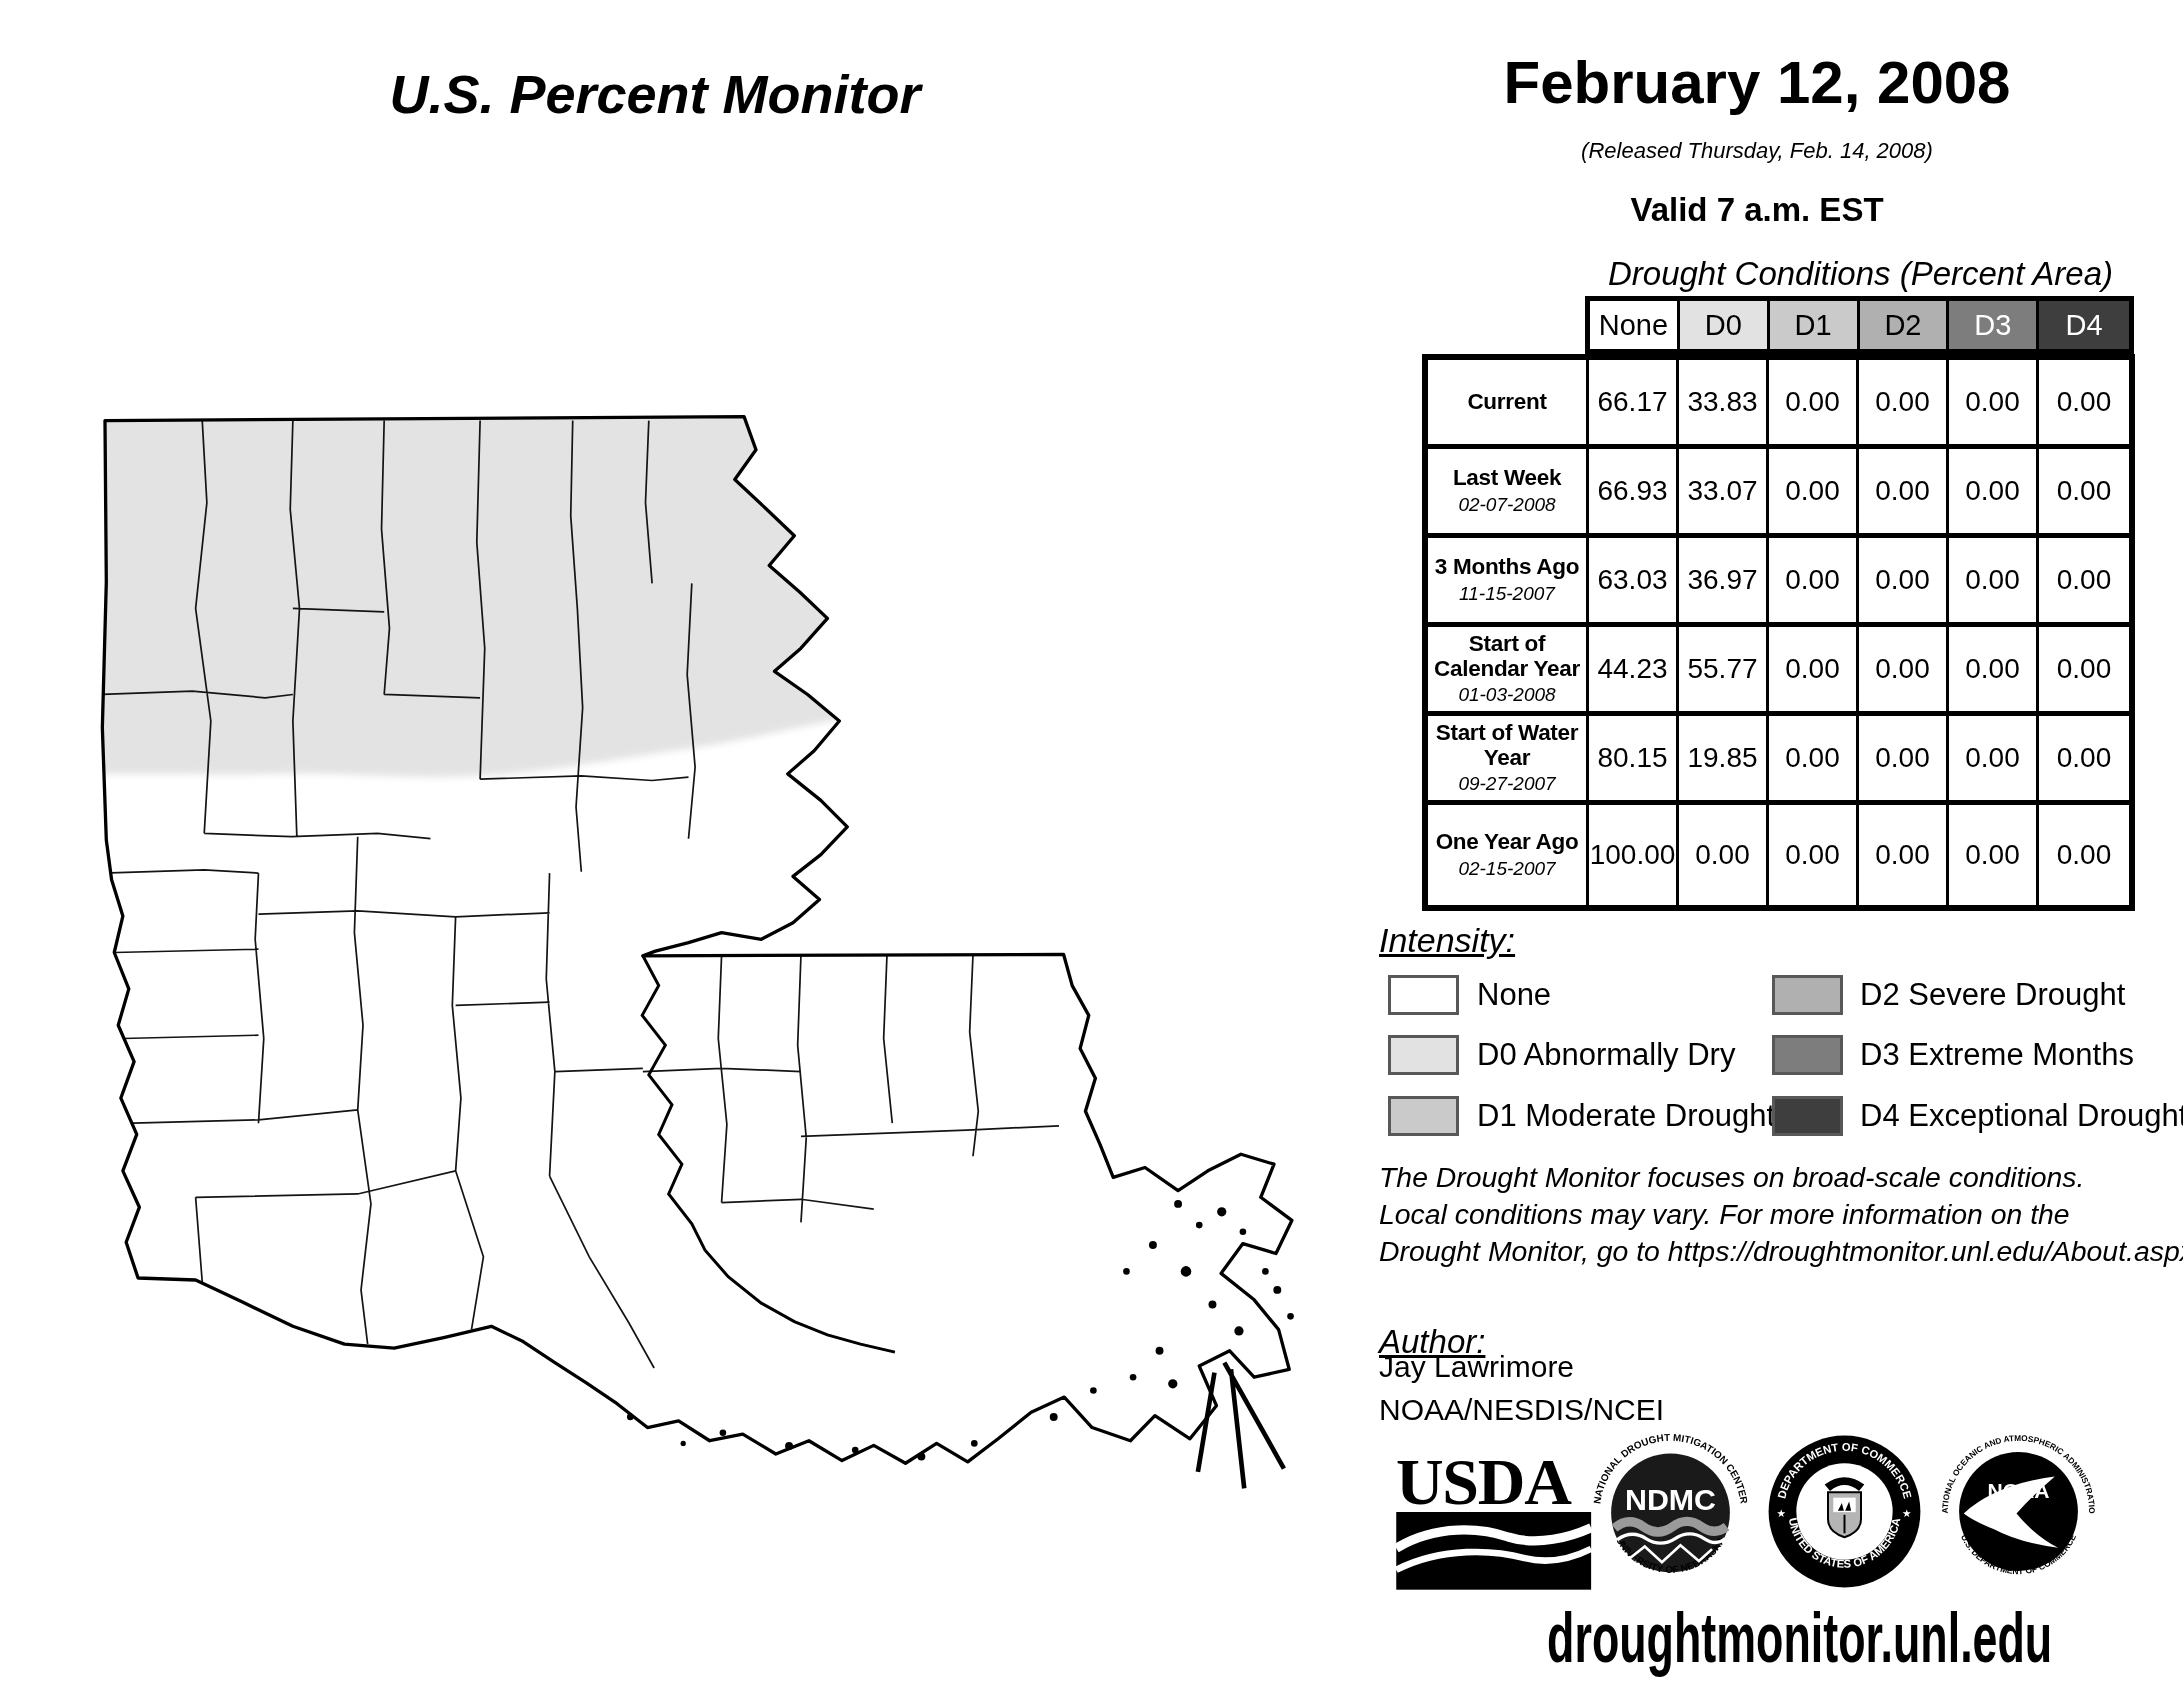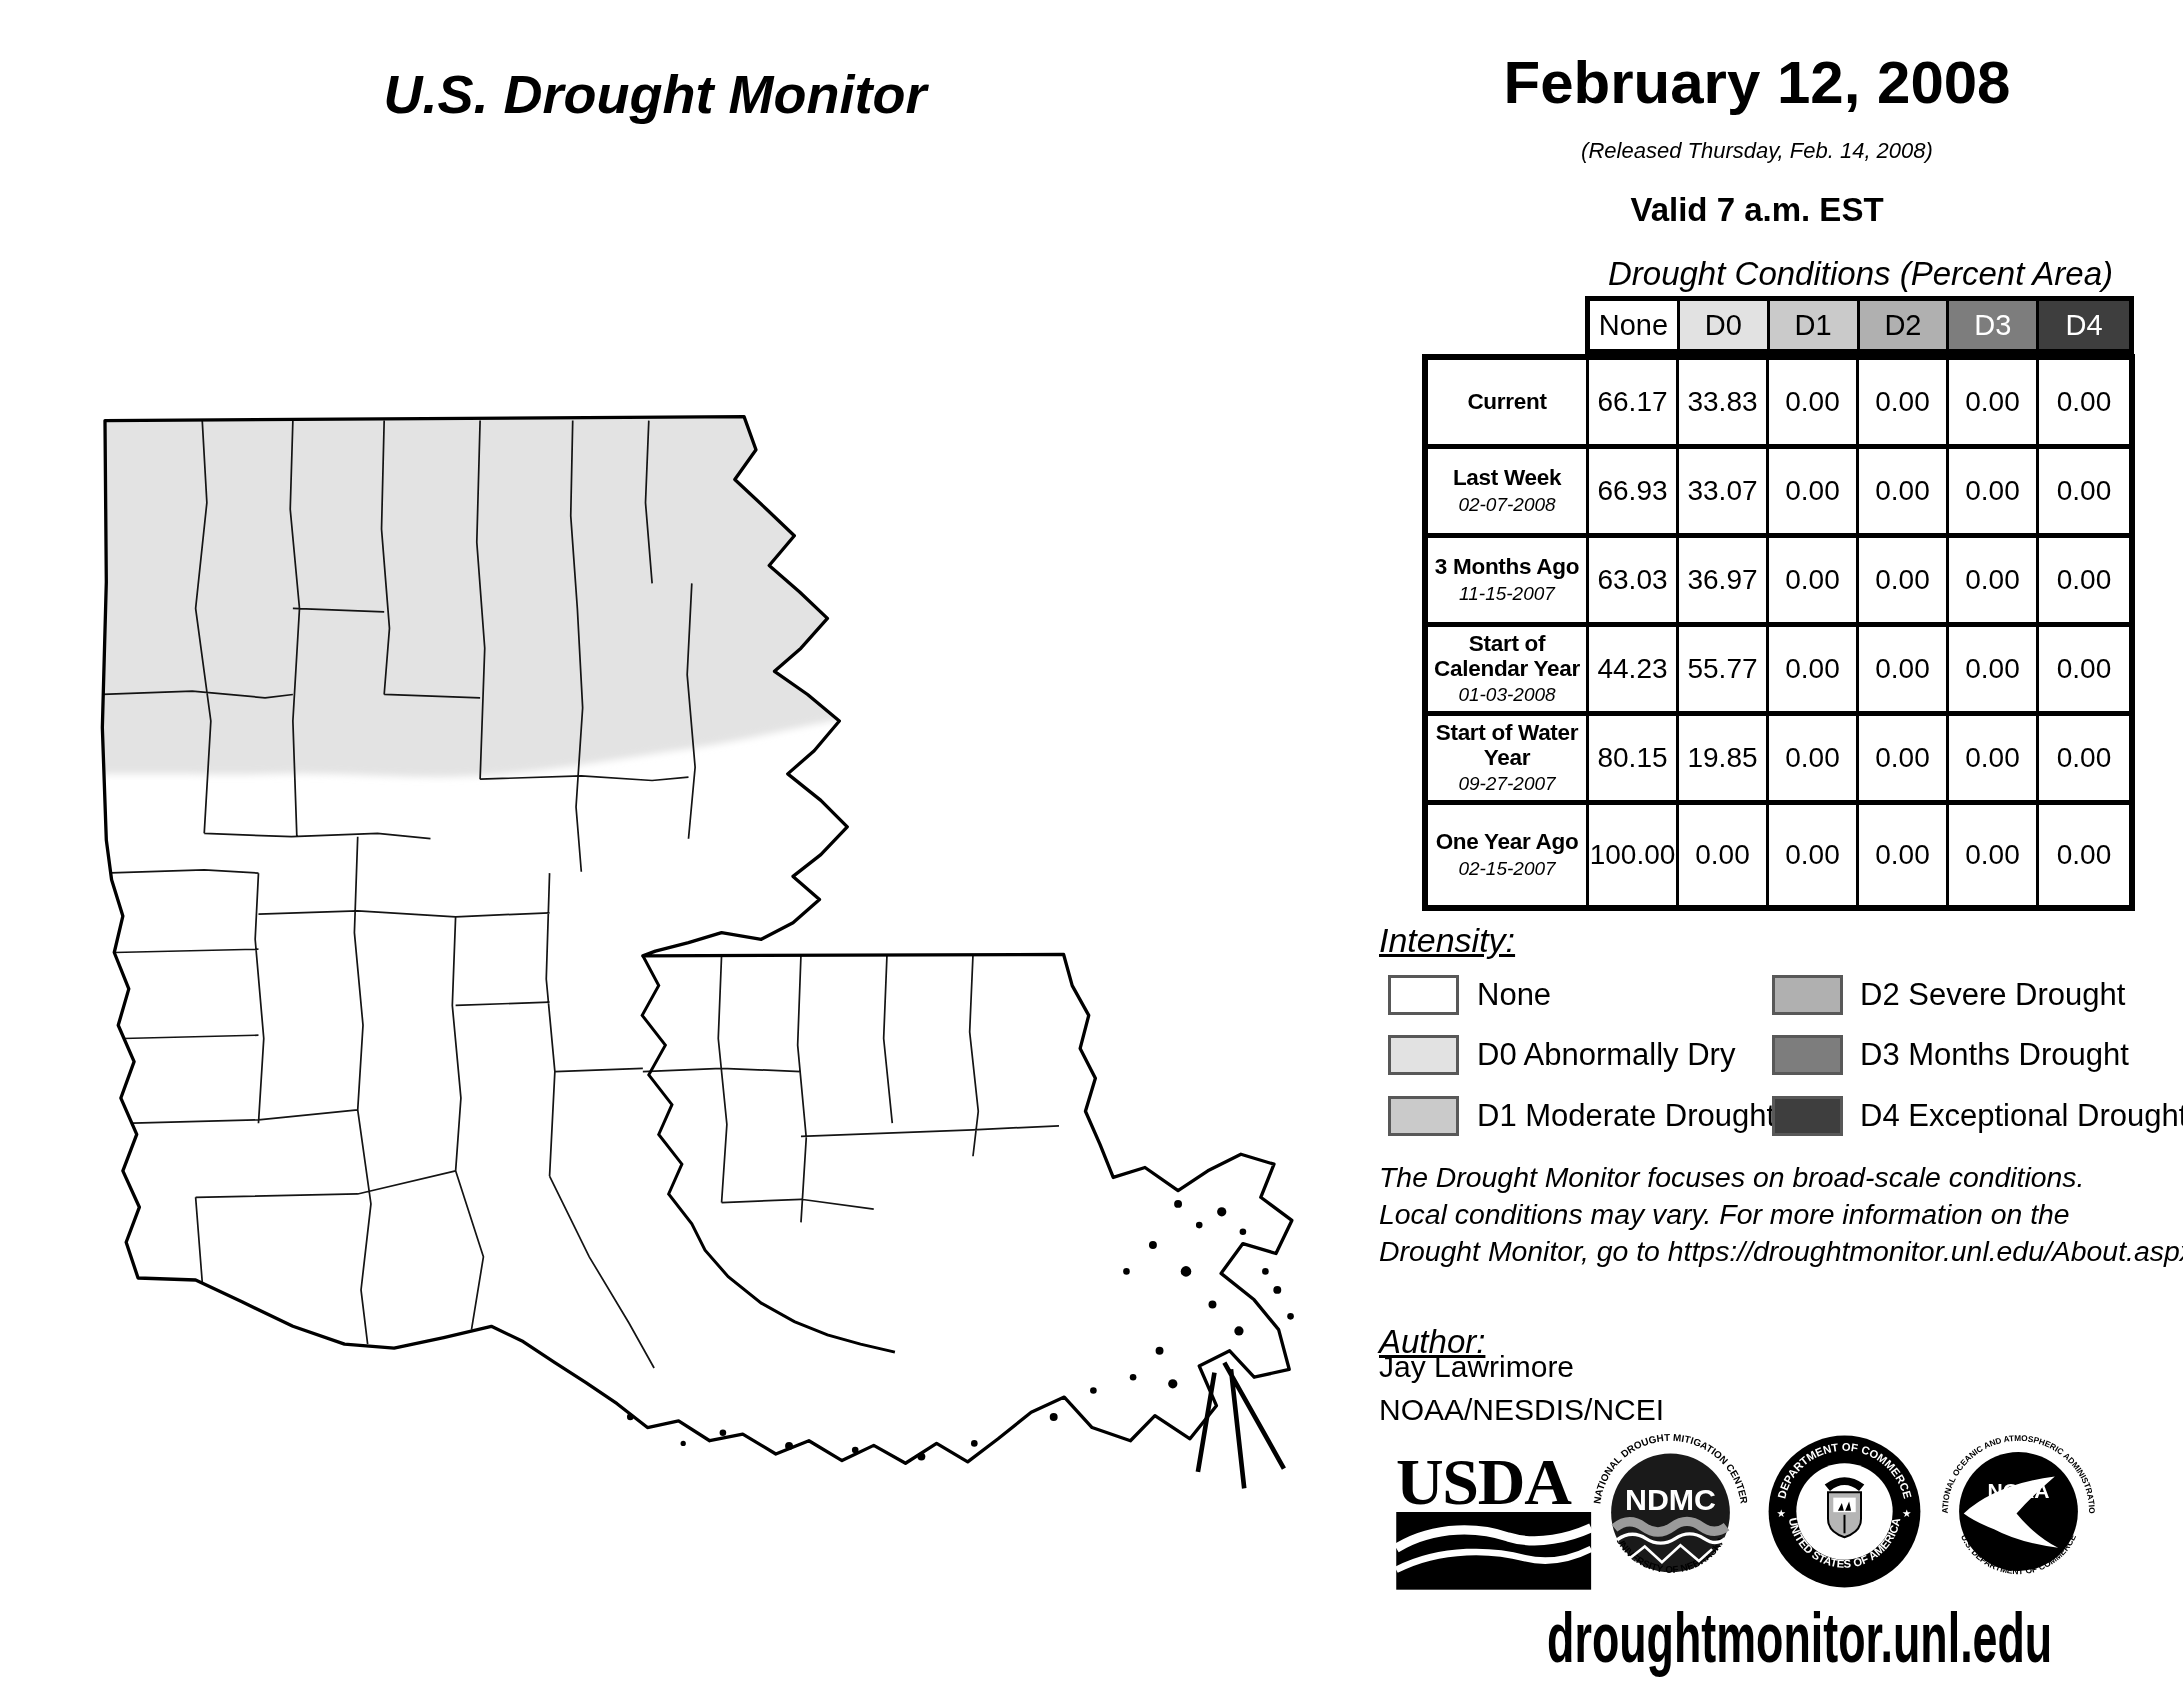--- a/index.html
+++ b/index.html
@@ -48,21 +48,21 @@
   
   #usda{position:absolute;left:1396px;top:1452px;width:198px;height:152px;}
   #usda .usda-word{font-family:"Liberation Serif",serif;font-weight:700;font-size:66px;letter-spacing:-1.3px;line-height:60px;}
   svg text{font-family:"Liberation Sans",sans-serif;}
 </style>
 </head>
 <body>
 
 <div id="canvas">
 
-  <div class="abs ctr title1" style="left:225px;top:63px;width:860px;">U.S. Drought Monitor</div>
+  <div class="abs ctr title1" style="left:225px;top:63px;width:860px;">U.S. Percent Monitor</div>
 
   <div class="abs ctr hdate" style="left:1393px;top:48px;width:728px;">February 12, 2008</div>
   <div class="abs ctr hreleased" style="left:1393px;top:138px;width:728px;">(Released Thursday, Feb. 14, 2008)</div>
   <div class="abs ctr hvalid" style="left:1393px;top:191px;width:728px;text-align:center;">Valid 7 a.m. EST</div>
 
   <div class="abs ctr tcaption" style="left:1586px;top:255px;width:549px;">Drought Conditions (Percent Area)</div>
 
   <div id="dmtable">
     <div id="thead">
       <div class="hcell hc0">None</div>
@@ -150,21 +150,21 @@
   <div class="abs lg-head" style="left:1379px;top:921px;">Intensity:</div>
   <div class="abs swatch sw-none" style="left:1388px;top:975px;"></div>
   <div class="abs lg-label" style="left:1477px;top:975px;">None</div>
   <div class="abs swatch sw-d0" style="left:1388px;top:1035px;"></div>
   <div class="abs lg-label" style="left:1477px;top:1035px;">D0 Abnormally Dry</div>
   <div class="abs swatch sw-d1" style="left:1388px;top:1096px;"></div>
   <div class="abs lg-label" style="left:1477px;top:1096px;">D1 Moderate Drought</div>
   <div class="abs swatch sw-d2" style="left:1772px;top:975px;"></div>
   <div class="abs lg-label" style="left:1860px;top:975px;">D2 Severe Drought</div>
   <div class="abs swatch sw-d3" style="left:1772px;top:1035px;"></div>
-  <div class="abs lg-label" style="left:1860px;top:1035px;">D3 Months Drought</div>
+  <div class="abs lg-label" style="left:1860px;top:1035px;">D3 Extreme Months</div>
   <div class="abs swatch sw-d4" style="left:1772px;top:1096px;"></div>
   <div class="abs lg-label" style="left:1860px;top:1096px;">D4 Exceptional Drought</div>
 
   <div class="abs" style="left:1379px;top:1159px;">
     <div class="disc">The Drought Monitor focuses on broad-scale conditions.</div>
     <div class="disc">Local conditions may vary. For more information on the</div>
     <div class="disc">Drought Monitor, go to https://droughtmonitor.unl.edu/About.aspx</div>
   </div>
 
   <div class="abs auth-head" style="left:1379px;top:1293px;">Author:</div>

